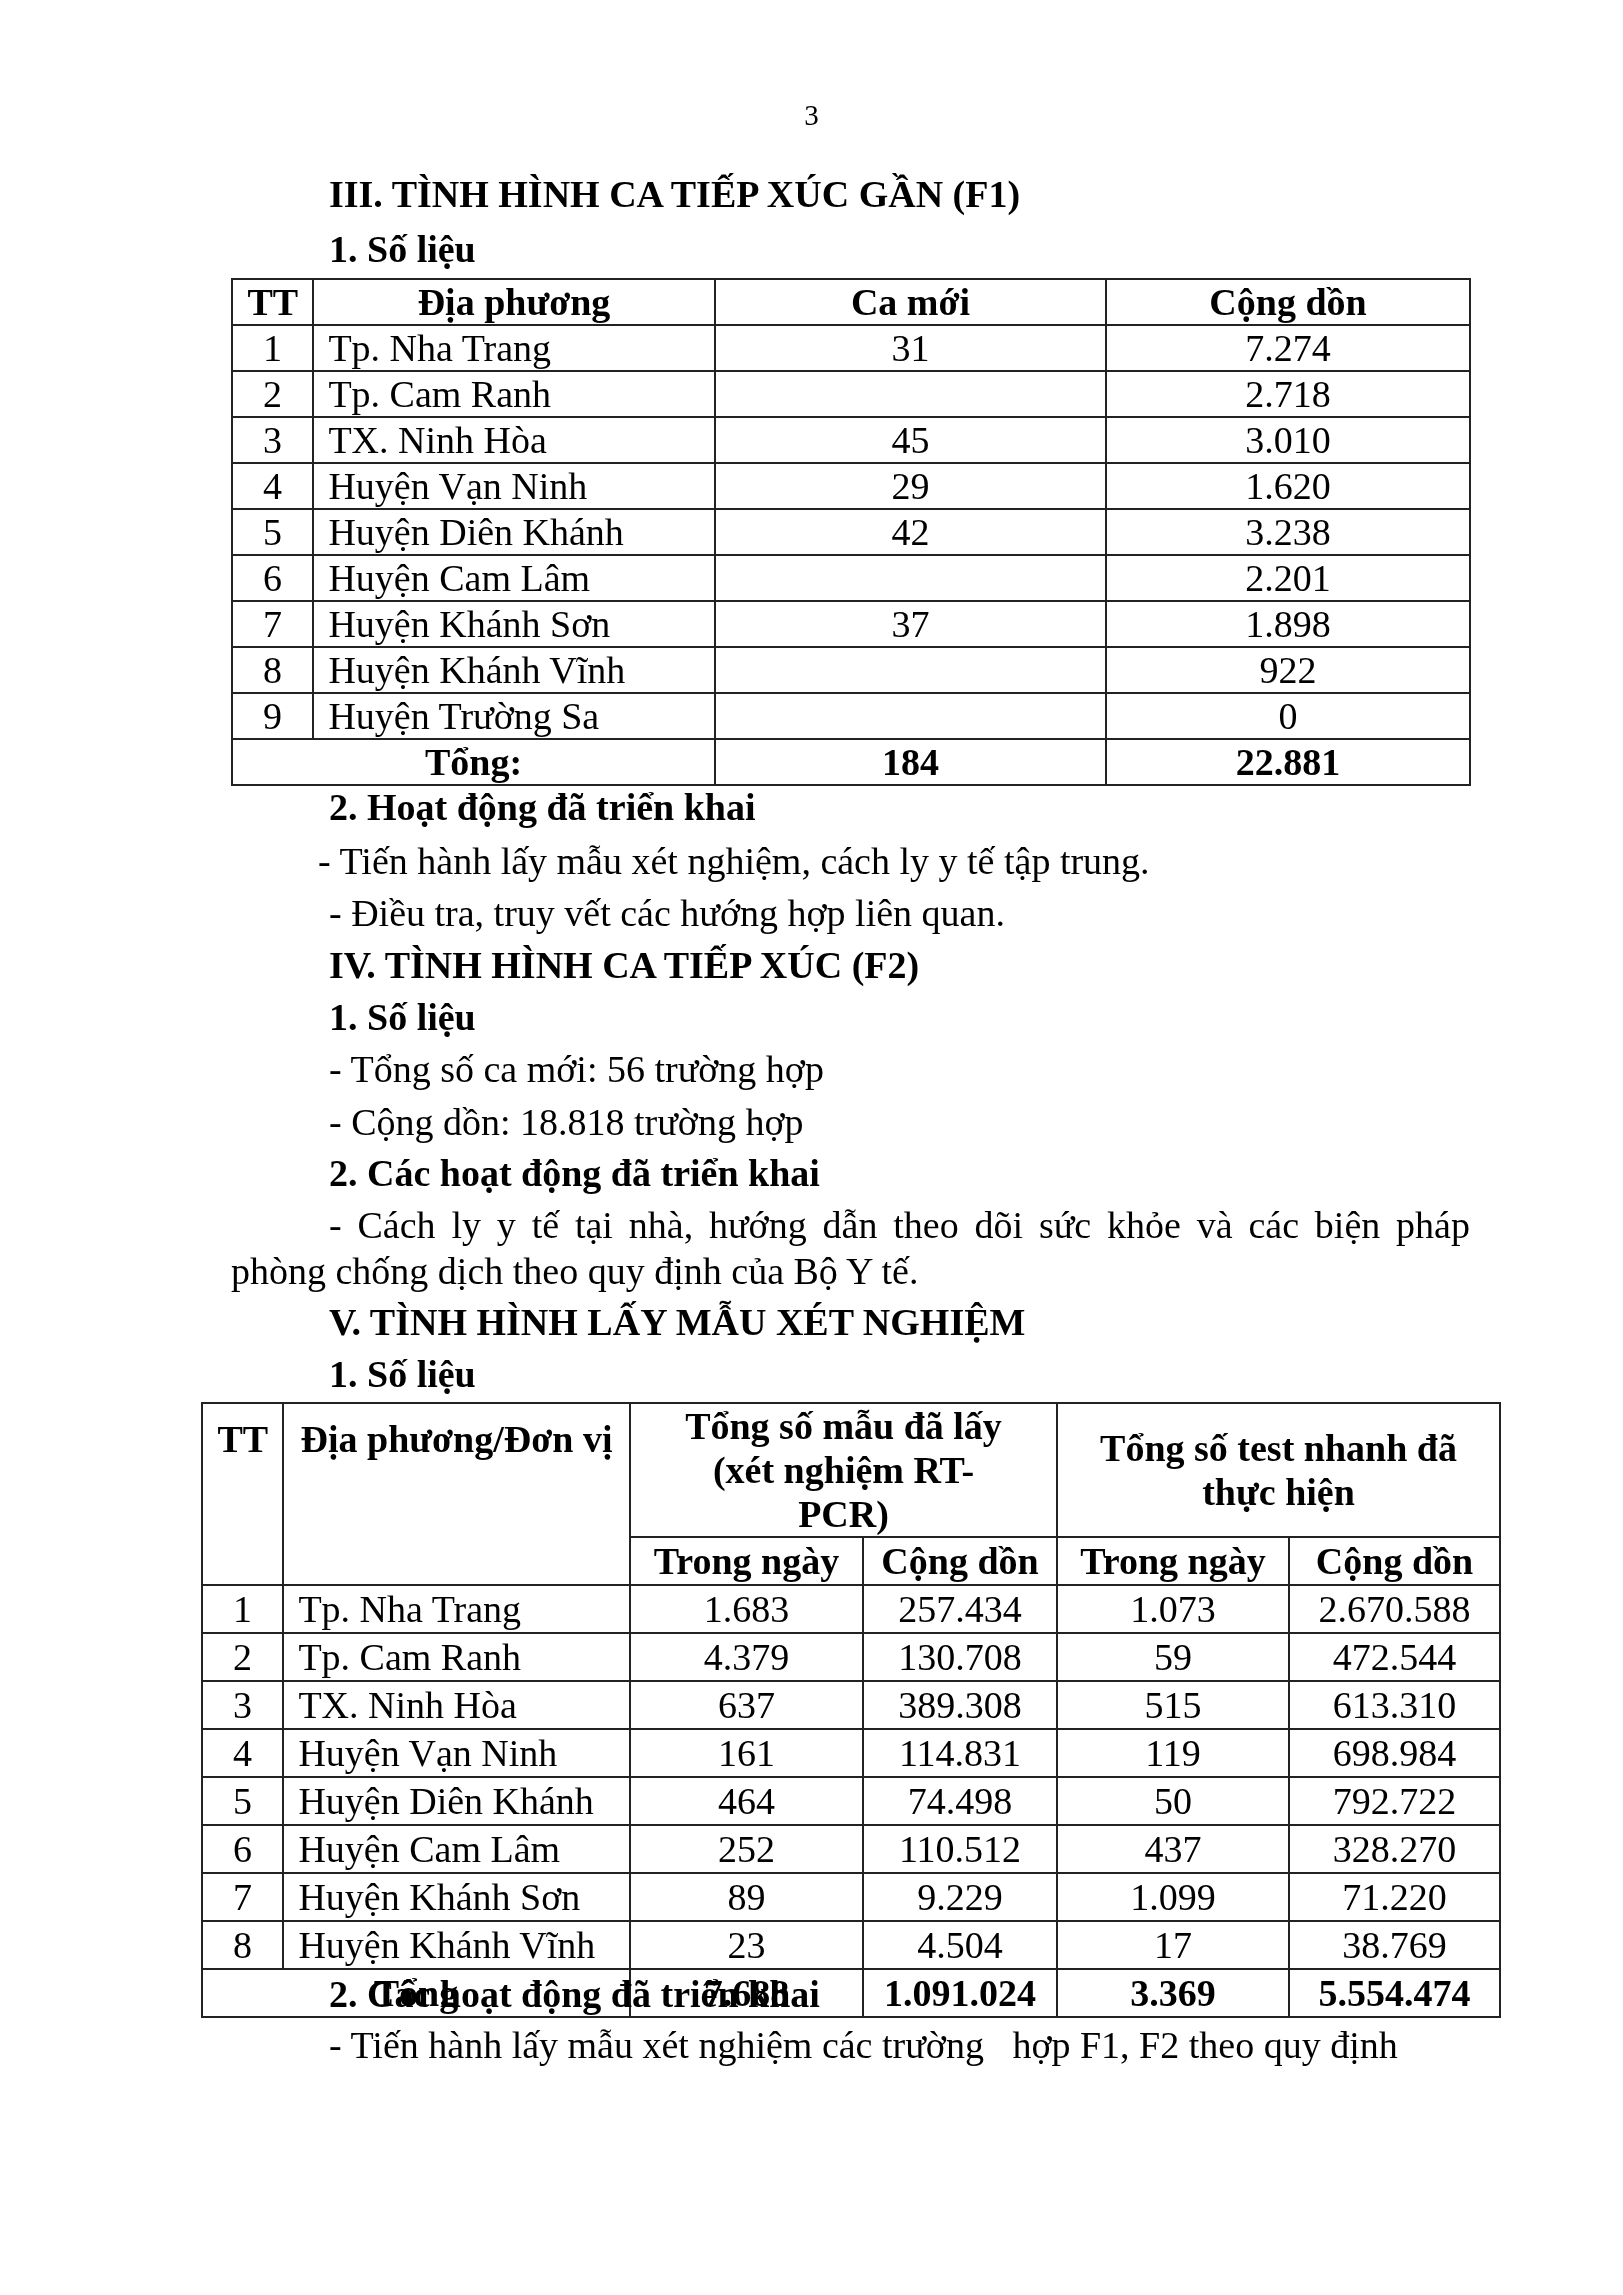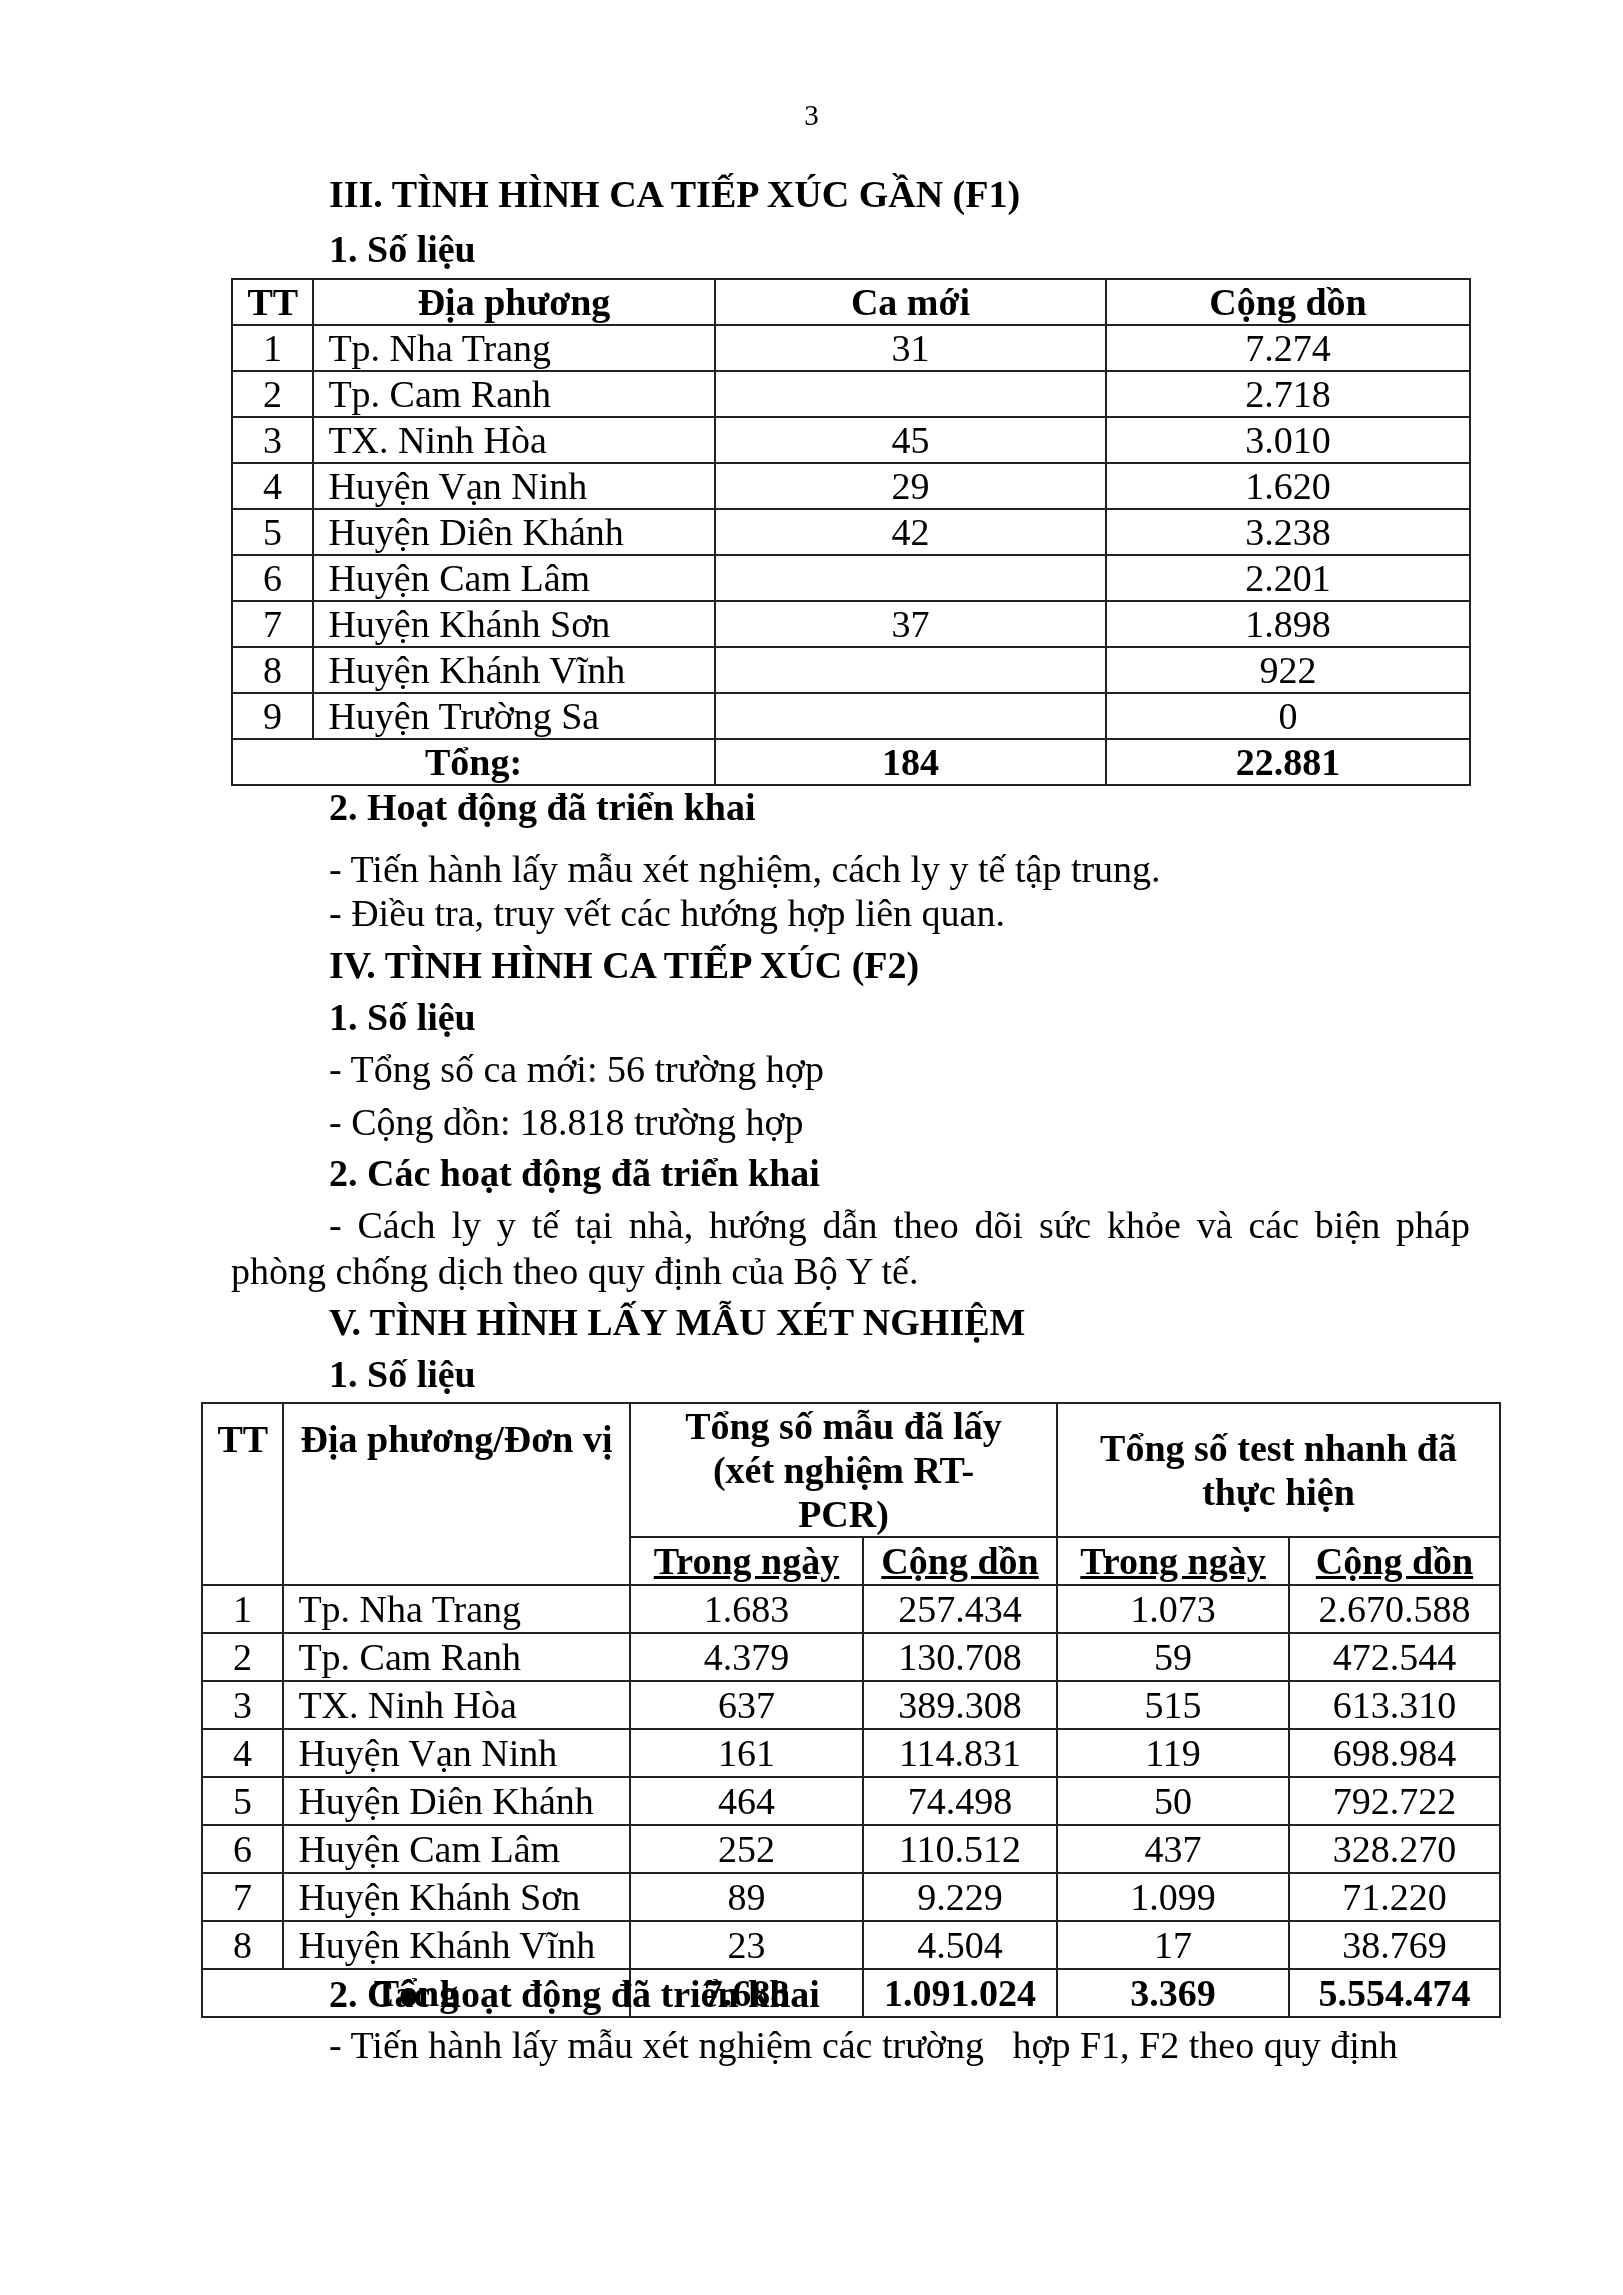--- a/index.html
+++ b/index.html
@@ -101,21 +101,21 @@
       </tr>
   <tr>
     <td colspan="2" class="c b">Tổng:</td>
     <td class="c b">184</td>
     <td class="c b">22.881</td>
   </tr>
 </tbody>
   </table>
 
 <div class="abs line b" style="left:329px; top:784px;">2. Hoạt động đã triển khai</div>
-<div class="abs line" style="left:329px; top:838px;margin-top:8px;">- Tiến hành lấy mẫu xét nghiệm, cách ly y tế tập trung.</div>
+<div class="abs line" style="left:318px; top:838px;">- Tiến hành lấy mẫu xét nghiệm, cách ly y tế tập trung.</div>
 <div class="abs line" style="left:329px; top:890px;">- Điều tra, truy vết các hướng hợp liên quan.</div>
 
 <div class="abs line b" style="left:329px; top:942px;">IV. TÌNH HÌNH CA TIẾP XÚC (F2)</div>
 <div class="abs line b" style="left:329px; top:994px;">1.  Số liệu</div>
 <div class="abs line" style="left:329px; top:1046px;">- Tổng số ca mới: 56 trường hợp</div>
 <div class="abs line" style="left:329px; top:1099px;">- Cộng dồn: 18.818 trường hợp</div>
 <div class="abs line b" style="left:329px; top:1150px;">2.  Các hoạt động đã triển khai</div>
 <div class="para" style="top:1202px; left:231px; width:1239px; text-indent:98px; text-align-last:left;">- Cách ly y tế tại nhà, hướng dẫn theo dõi sức khỏe và các biện pháp phòng chống dịch theo quy định của Bộ Y tế.</div>
 
 <div class="abs line b" style="left:329px; top:1299px;">V. TÌNH HÌNH LẤY MẪU XÉT NGHIỆM</div>
@@ -130,21 +130,21 @@
       <col style="width:232px">
       <col style="width:211px">
   </colgroup>
   <tbody>
       <tr style="height:89px;">
     <th rowspan="2" class="c" style="vertical-align:top; padding-top:13px;">TT</th>
     <th rowspan="2" class="c" style="vertical-align:top; padding-top:13px;">Địa phương/Đơn vị</th>
     <th colspan="2" class="c" style="white-space:normal; padding:0 39px;">Tổng số mẫu đã lấy (xét nghiệm RT-PCR)</th>
     <th colspan="2" class="c" style="white-space:normal; padding:0 39px;">Tổng số test nhanh đã thực hiện</th>
   </tr>
-  <tr style="height:48px;text-decoration:underline;">
+  <tr style="height:48px;">
     <th class="c" style="padding:0 2.6px;">Trong ngày</th>
     <th class="c" style="padding:0 2.6px;">Cộng dồn</th>
     <th class="c" style="padding:0 2.6px;">Trong ngày</th>
     <th class="c" style="padding:0 2.6px;">Cộng dồn</th>
   </tr>
   <tr class="r">
         <td class="c">1</td>
         <td class="l">Tp. Nha Trang</td>
         <td class="c">1.683</td>
         <td class="c">257.434</td>

